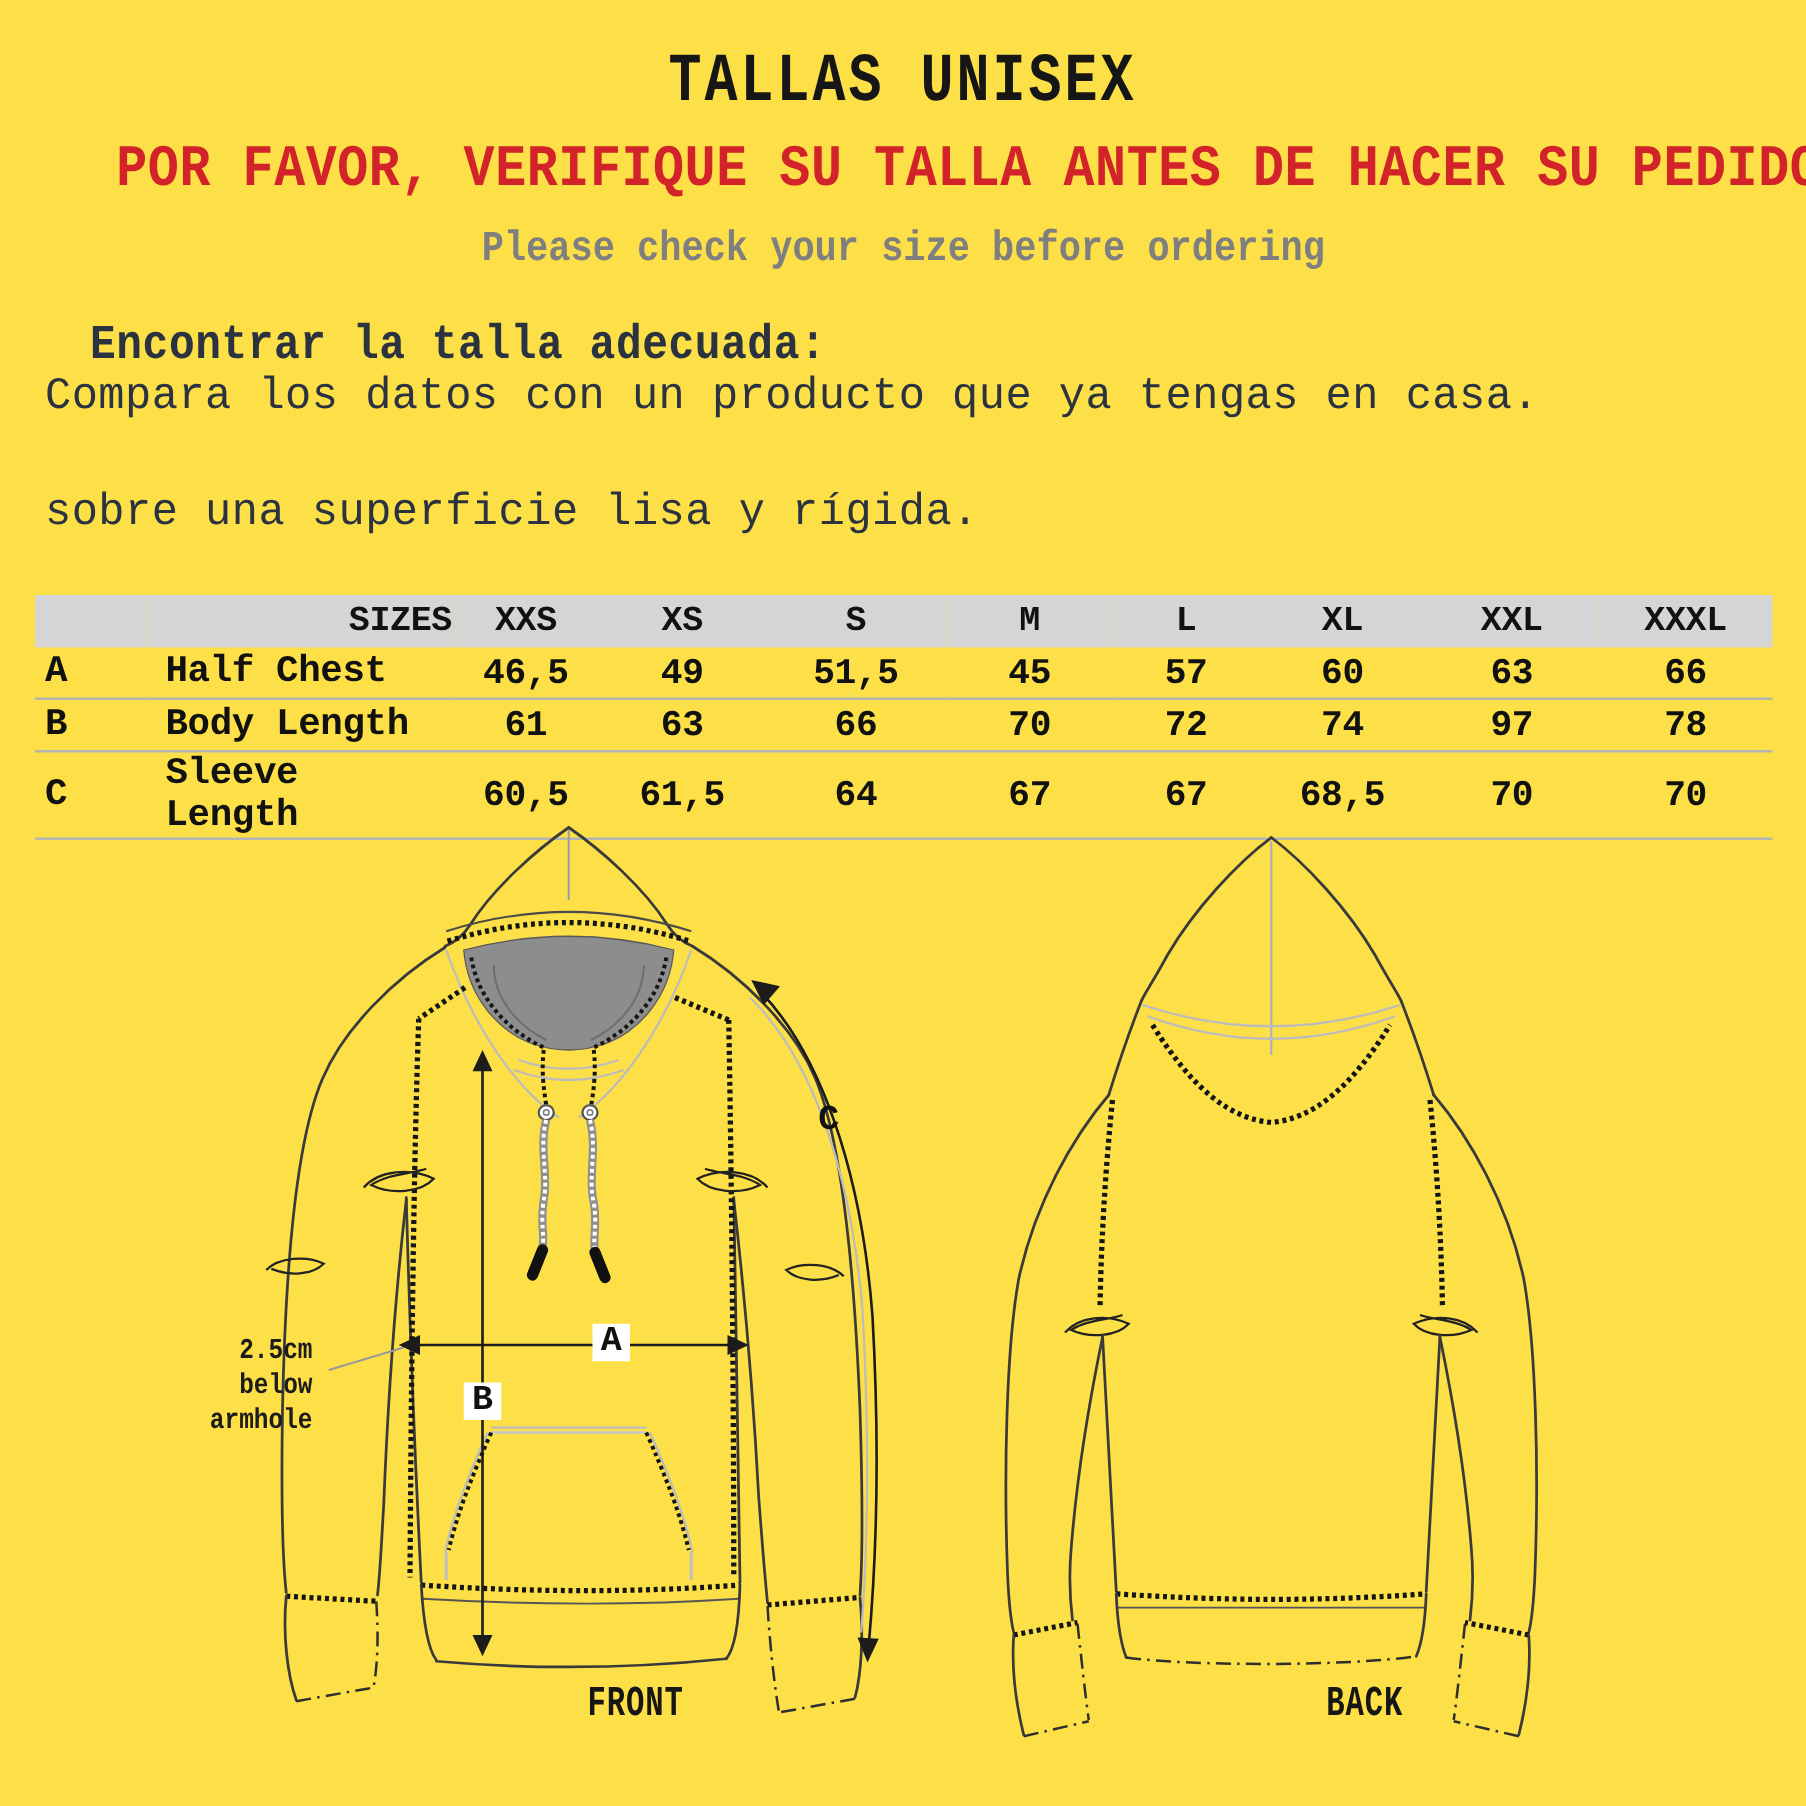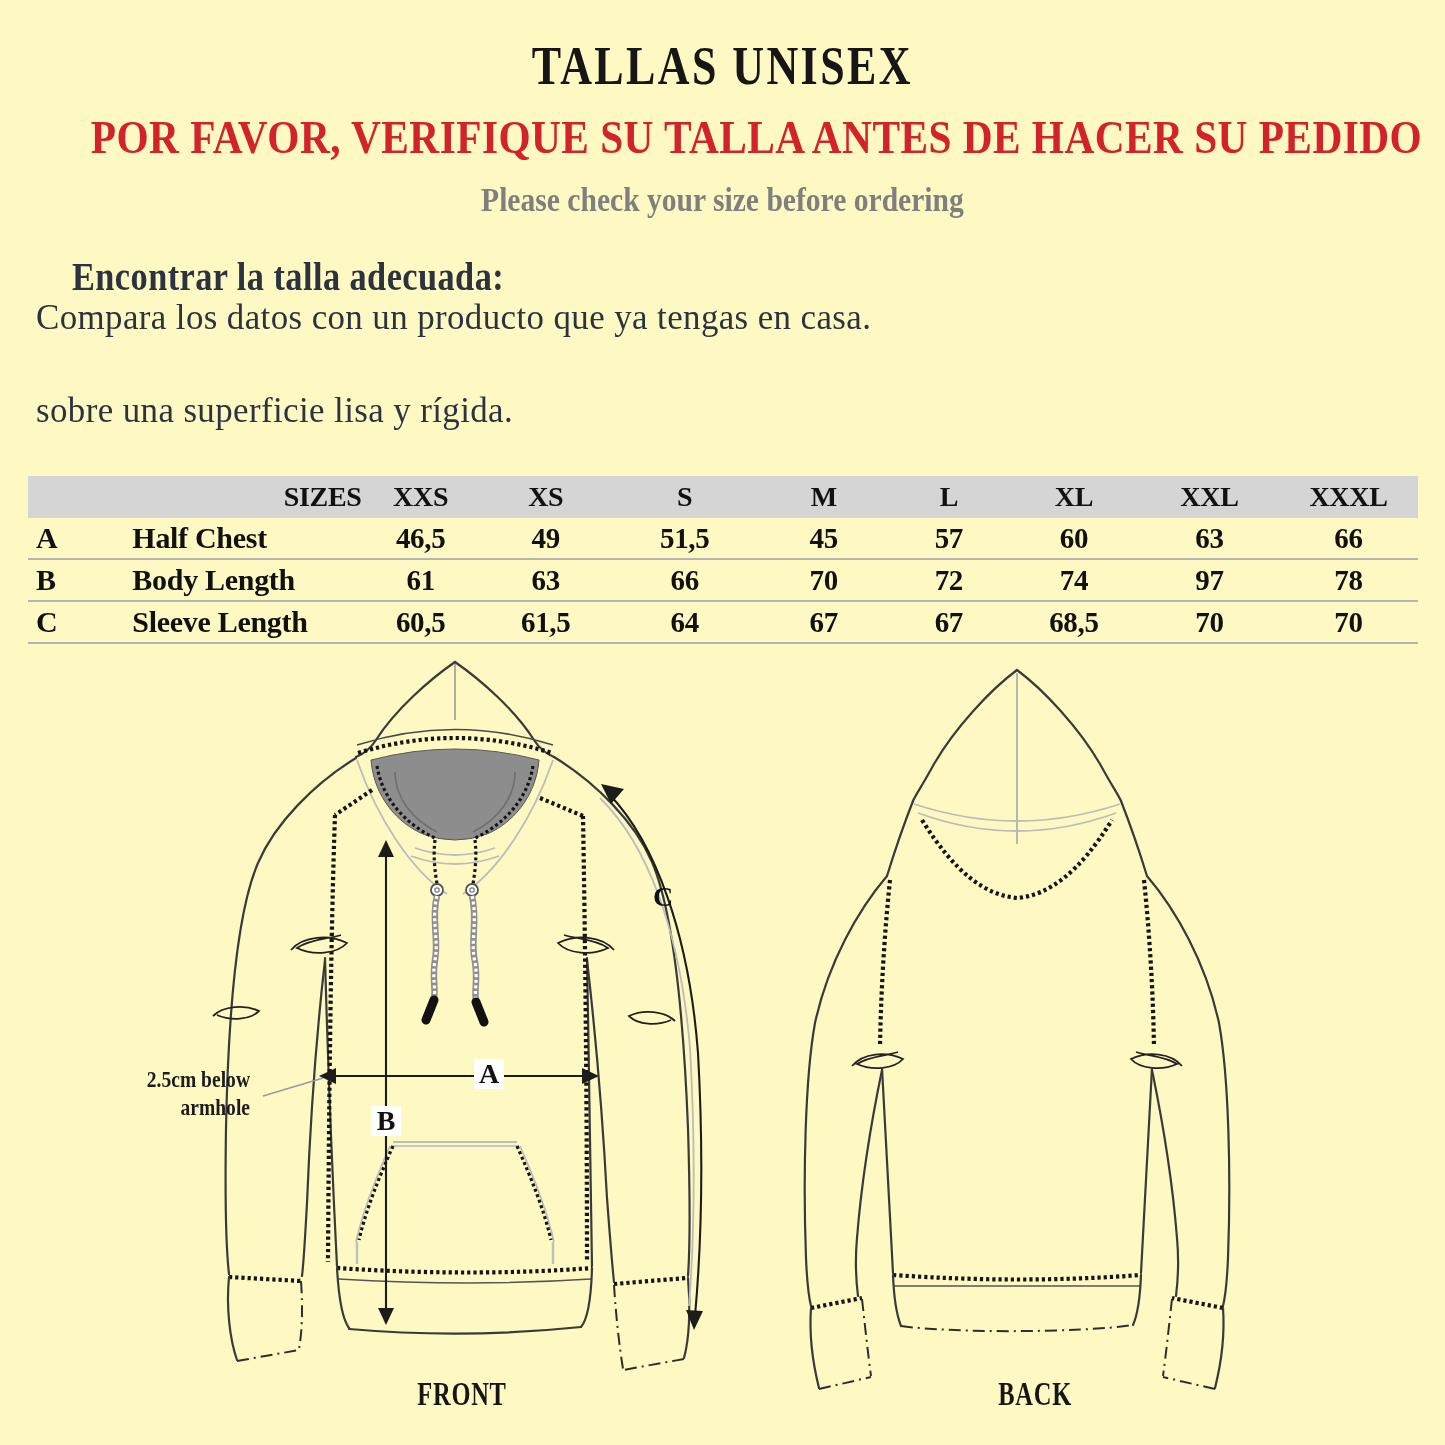--- a/index.html
+++ b/index.html
@@ -1,17 +1,17 @@
 <!DOCTYPE html>
 <html><head>
 <meta charset="utf-8">
 <style>
   html,body{margin:0;padding:0;background:#fff;}
-  .page{position:relative;width:1445px;height:1445px;background:#fef9c3;overflow:hidden;
-        font-family:Liberation Serif, serif;color:#111;}
+  .page{position:relative;width:1445px;height:1445px;background:#fde047;overflow:hidden;
+        font-family:Liberation Mono, monospace;color:#111;}
   .cline{position:absolute;left:0;width:1445px;text-align:center;white-space:nowrap;}
   .cx{display:inline-block;transform-origin:50% 50%;}
   .lx{display:inline-block;transform-origin:0 50%;}
   .title{top:34px;font-size:55px;font-weight:800;letter-spacing:3px;color:#161616;}
   .title .cx{transform:scaleX(0.80);}
   .warn{top:110px;font-size:47px;font-weight:800;letter-spacing:0.5px;color:#d2232a;}
   .warn .cx{transform:scaleX(0.88);}
   .sub{top:181px;font-size:34px;font-weight:700;color:#7f7f7f;}
   .sub .cx{transform:scaleX(0.87);}
   .h2{position:absolute;left:36px;top:254px;font-size:39px;font-weight:800;letter-spacing:0.5px;
@@ -36,21 +36,21 @@
   .front-svg{left:95px;top:648px;}
   .back-svg{left:770px;top:648px;}
 
   .mlabel{position:absolute;font-size:28px;font-weight:800;color:#111;background:#fff;
           width:30px;text-align:center;line-height:30px;}
   .alab{left:474px;top:1059px;}
   .blab{left:371px;top:1106px;}
   .clab{left:648px;top:882px;background:transparent;}
   .note{position:absolute;left:100px;top:1066px;width:150px;text-align:right;font-size:23px;
         line-height:28px;font-weight:700;color:#1c1c1c;transform:scaleX(0.85);transform-origin:100% 50%;}
-  .viewlab{position:absolute;top:1375px;width:200px;text-align:center;font-size:34px;font-weight:800;
+  .viewlab{position:absolute;top:1345px;width:200px;text-align:right;font-size:34px;font-weight:800;
            letter-spacing:1px;color:#161616;}
   .viewlab .cx{transform:scaleX(0.72);}
   .frontlab{left:362px;} .backlab{left:935px;}
 
   
   .ol{stroke:#3a3a3a;stroke-width:2.2;fill:none;stroke-linecap:round;}
   .st{stroke:#151515;stroke-width:4.2;fill:none;stroke-dasharray:3.2 3;}
   .st3{stroke:#151515;stroke-width:3.2;fill:none;stroke-dasharray:3 2.8;}
   .lt{stroke:#bcbcbc;stroke-width:1.8;fill:none;}
   .dd{stroke:#2e2e2e;stroke-width:2;fill:none;stroke-dasharray:12 5 2 5;}

